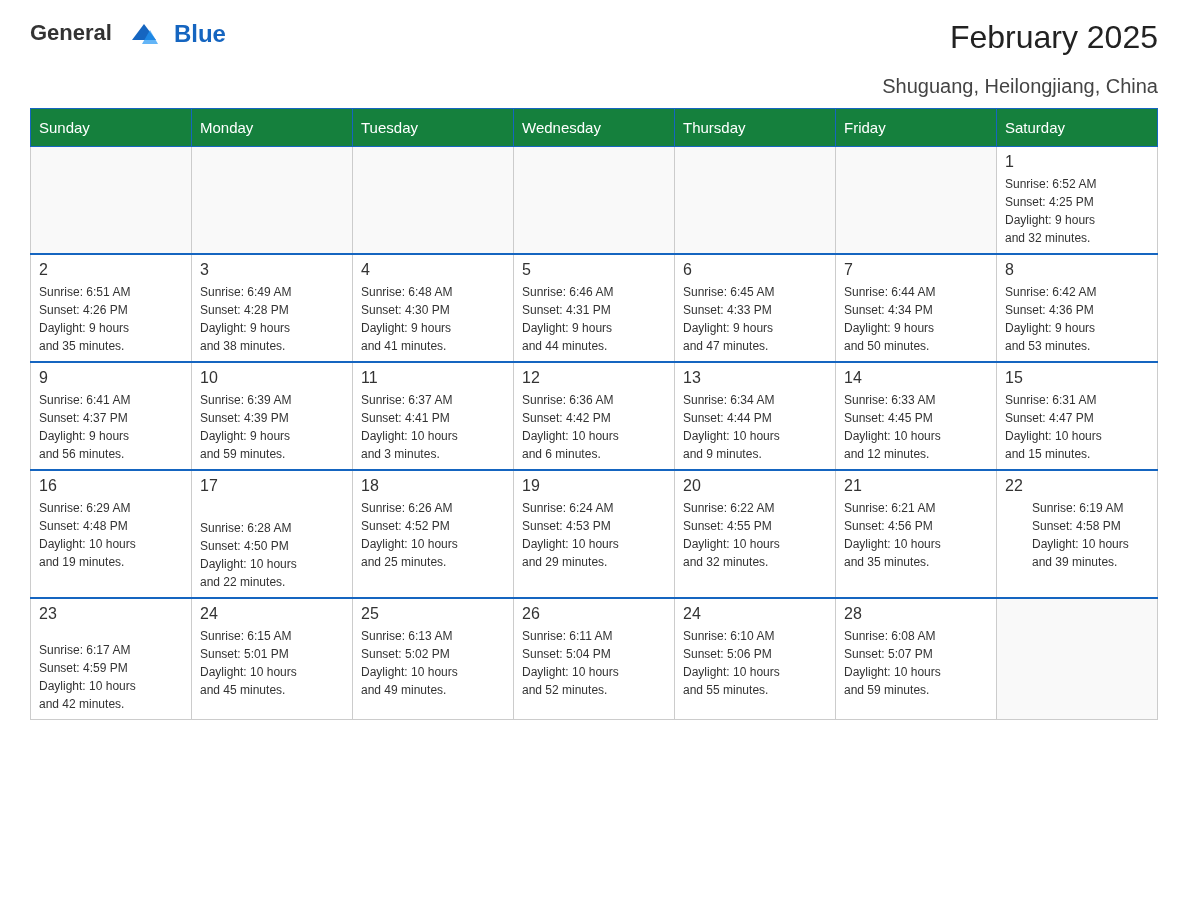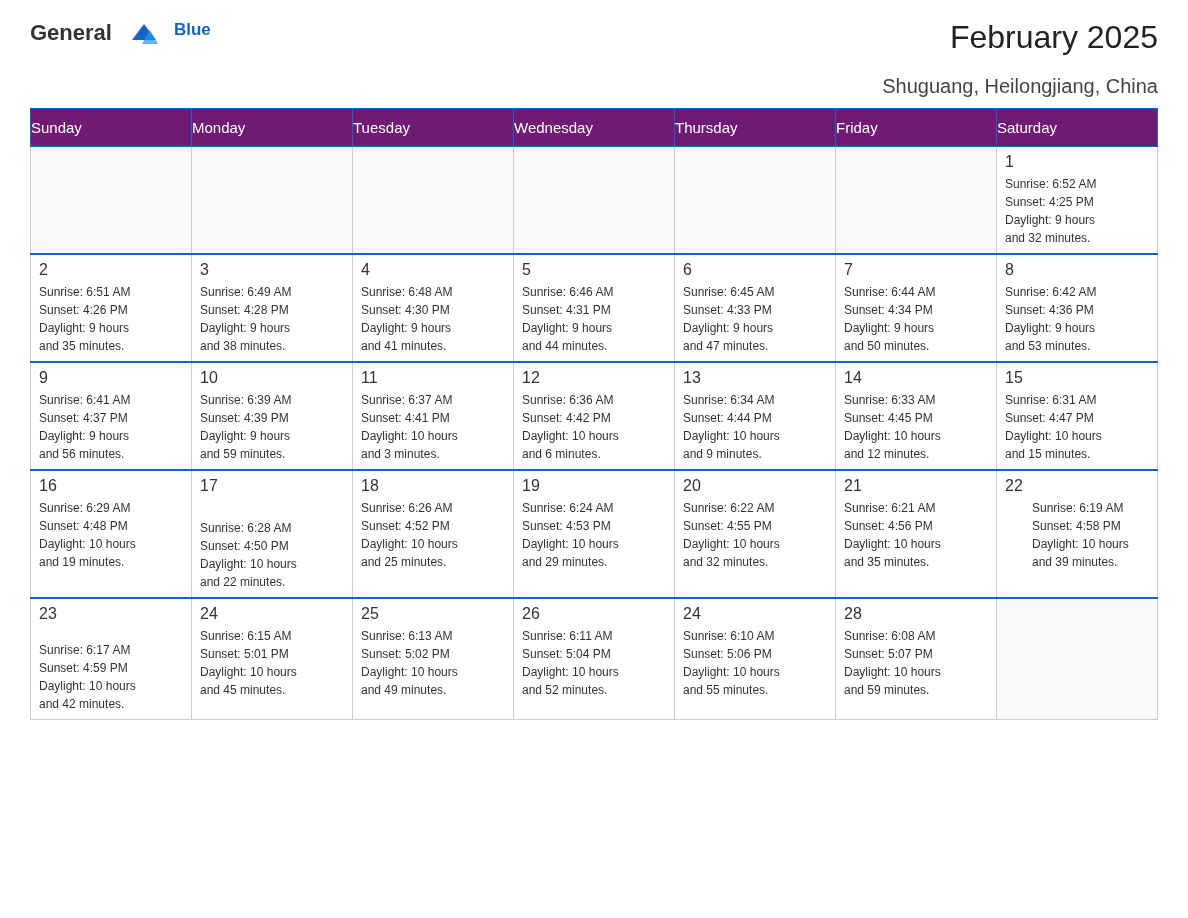--- a/index.html
+++ b/index.html
@@ -20,21 +20,21 @@
       display: flex;
       align-items: flex-start;
       gap: 16px;
     }
     .logo-text-general {
       font-size: 22px;
       font-weight: bold;
       color: #333;
     }
     .logo-text-blue {
-      font-size: 17px;
+      font-size: 24px;
       font-weight: bold;
       color: #1565c0;
     }
     .logo-icon {
       width: 28px;
       height: 28px;
       margin-left: 2px;
     }
     .title-block {
       text-align: right;
@@ -49,24 +49,24 @@
       font-size: 20px;
       color: #444;
       margin-top: 20px;
     }
     .calendar-table {
       width: 100%;
       border-collapse: collapse;
       border: 1px solid #bbb;
     }
     .calendar-table th {
-      background-color: #701a75;
+      background-color: #15803d;
       color: #fff;
       text-align: left;
-      padding: 10px 0;
+      padding: 10px 8px;
       font-size: 15px;
       font-weight: normal;
       border: 1px solid #1565c0;
     }
     .calendar-table td {
       vertical-align: top;
       width: 14.28%;
       padding: 6px 8px;
       border: 1px solid #ccc;
       min-height: 100px;

